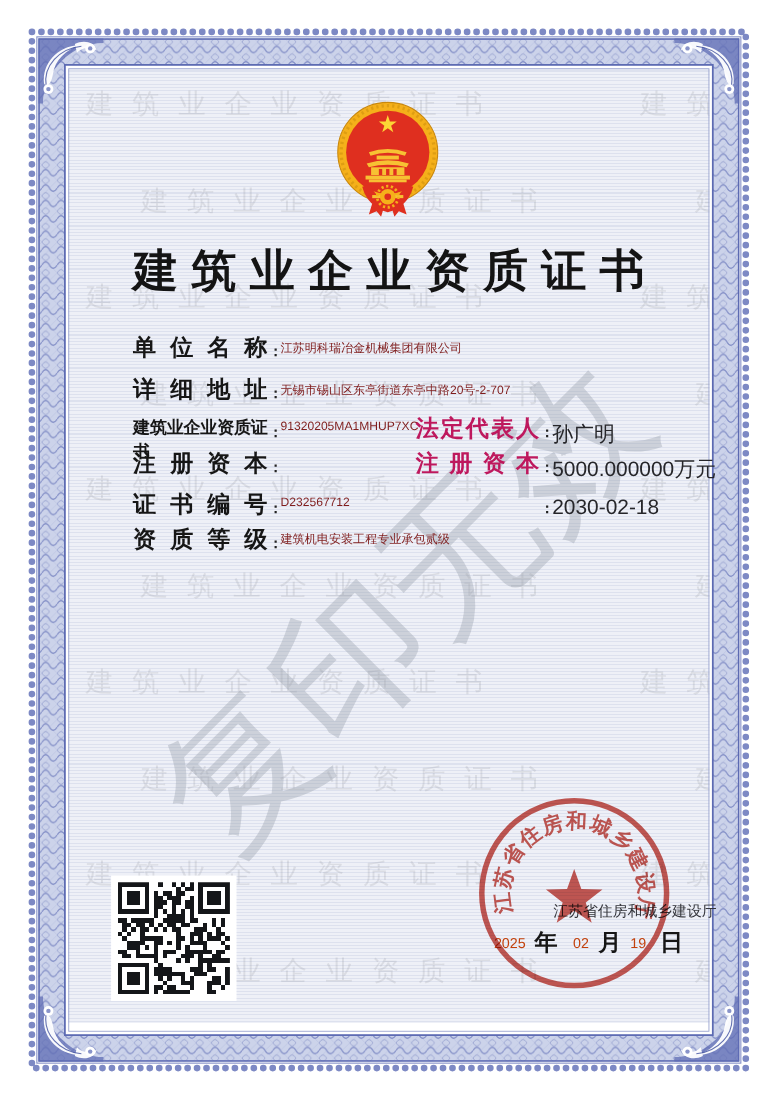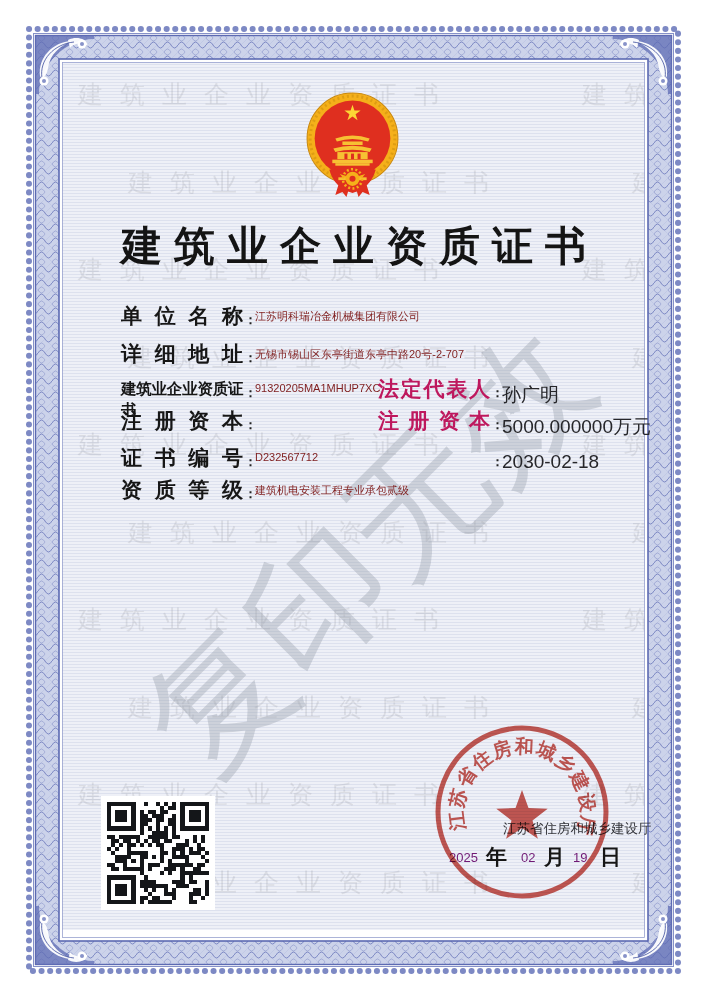--- a/index.html
+++ b/index.html
@@ -25,21 +25,21 @@
       text-align:justify;text-align-last:justify;}
   .fc{position:absolute;left:244px;top:9px;font-size:13px;font-weight:700;color:#222;}
   .fc2{position:absolute;left:491px;top:9px;font-size:13px;font-weight:700;color:#222;}
   .fv{position:absolute;left:255px;top:7px;font-size:11px;color:#7f1d1d;}
   .fv2{position:absolute;left:502px;top:7px;font-size:19px;color:#26262a;}
   .fv.wrap{width:134px;line-height:14.5px;top:4px;}
   .issuer-label{position:absolute;left:418px;top:814px;font-size:20px;font-weight:700;
                 letter-spacing:7px;color:#161616;}
   .issuer-value{position:absolute;left:503px;top:820px;font-size:13.5px;color:#33343a;}
   .dt{position:absolute;font-weight:700;font-size:21px;color:#161616;}
-  .dv{position:absolute;font-size:13px;color:#701a75;}
+  .dv{position:absolute;font-size:13px;color:#c2410c;}
   .qr{position:absolute;left:101px;top:796px;width:114px;height:114px;background:#ffffff;}
   .qr svg{position:absolute;left:6px;top:6px;}
   .seal{position:absolute;left:427px;top:717px;mix-blend-mode:multiply;}
 </style>
 </head>
 <body>
 
 <div class="page">
 
   <div class="inner"></div>

